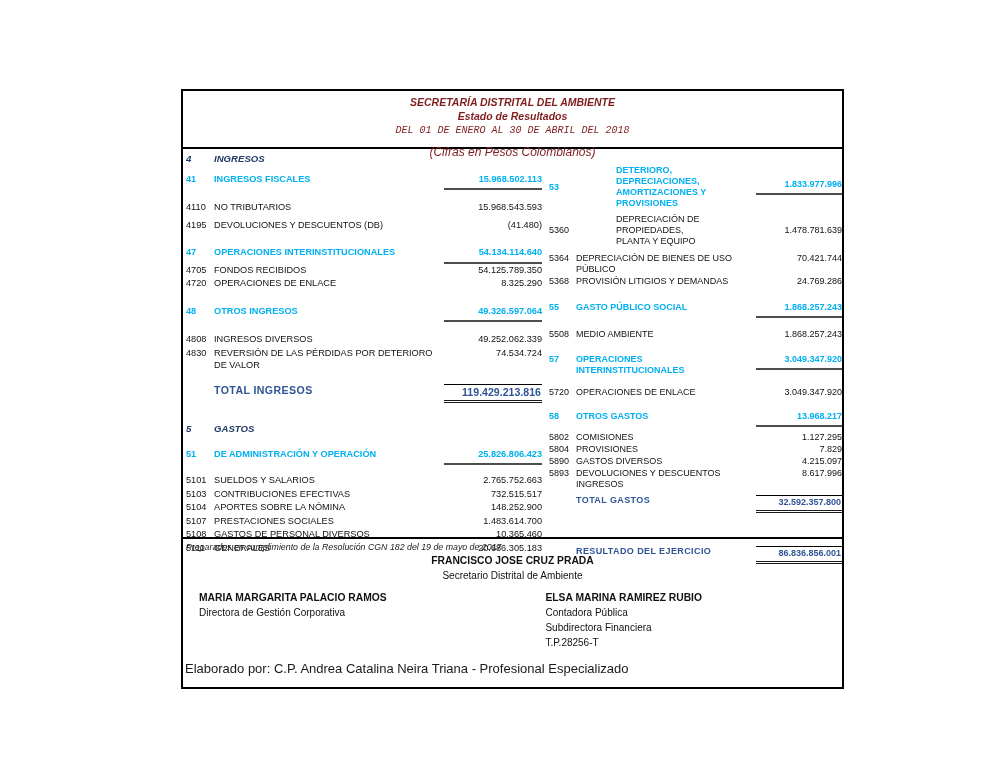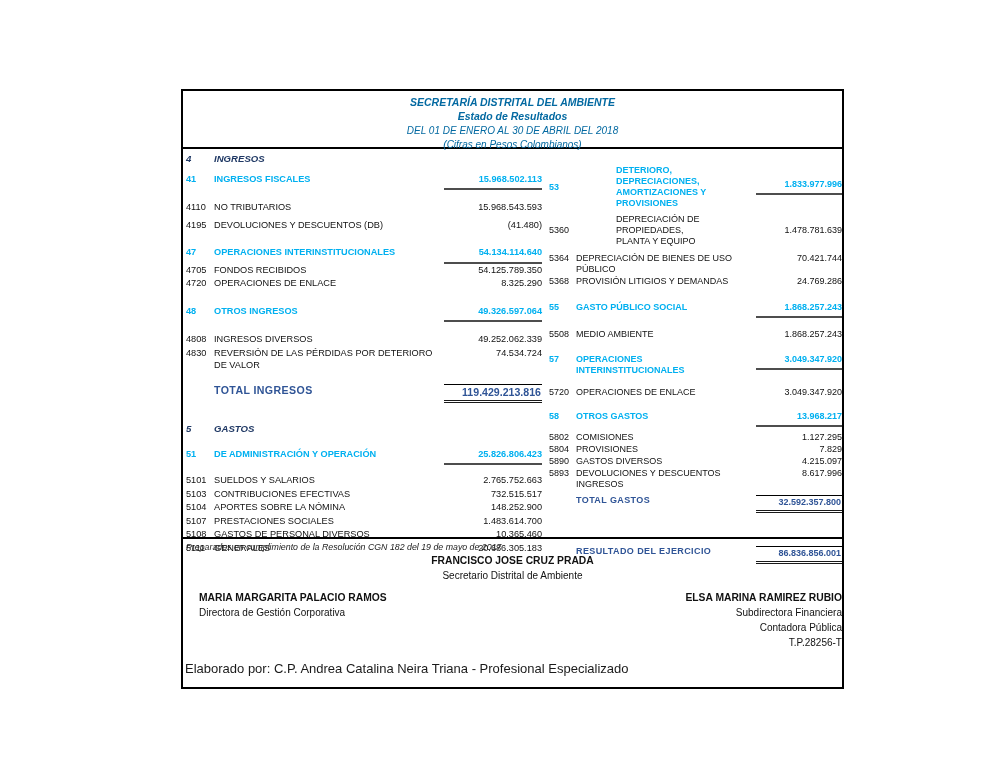--- a/index.html
+++ b/index.html
@@ -1,24 +1,24 @@
 <!DOCTYPE html>
 <html><head>
 <meta charset="utf-8">
 <style>
   * { margin:0; padding:0; box-sizing:border-box; }
   html,body { width:1000px; height:772px; background:#ffffff; font-family:"Liberation Sans",sans-serif; color:#111; }
   .doc { position:absolute; left:181px; top:89px; width:663px; height:600px; border:2px solid #000; background:#fff; }
 
   
-  .doc-header { text-align:center; color:#0369a1; font-style:italic; padding-top:5px; height:58px; border-bottom:2px solid #000; }
+  .doc-header { text-align:center; color:#7f1d1d; font-style:italic; padding-top:5px; height:58px; border-bottom:2px solid #000; }
   .h-org    { font-weight:bold; font-size:10.5px; line-height:13px; }
   .h-report { font-weight:bold; font-size:10.5px; line-height:13px; margin-top:1px; }
-  .h-period { font-size:10px; line-height:13px; margin-top:1px; }
-  .h-cifras { font-size:10px; line-height:13px; margin-top:1px; }
+  .h-period { font-size:10px; line-height:13px; margin-top:1px;font-family:Liberation Mono, monospace; }
+  .h-cifras { font-size:12px; line-height:13px; margin-top:9px; }
 
   
   .doc-body { position:relative; height:388px; }
   .col { position:absolute; top:0; }
   .col-left  { left:3px;   width:356px; }
   .col-right { left:366px; width:293px; }
 
   .row { display:flex; align-items:flex-start; font-size:9.2px; line-height:12.5px; }
   .vc  { align-items:center;gap:40px; }
   .code  { flex:none; width:28px; }
@@ -43,21 +43,21 @@
   .mt20{margin-top:20px}.mt33{margin-top:33px}
 
   
   .doc-footer { position:relative; height:152px; }
   .note { border-top:2px solid #000; font-style:italic; font-size:8.8px; padding:3px 0 0 3px; color:#1a1a1a; height:17px; }
   .sig-center { text-align:center; }
   .sig-name  { font-weight:bold; font-size:10.3px; line-height:14px; }
   .sig-title { font-size:10px; line-height:15px; }
   .sig-row { display:flex; margin-top:8px; }
   .sig-col-a { width:55%; text-align:left;padding-left:16px; }
-  .sig-col-b { width:45%; text-align:right; }
+  .sig-col-b { width:45%; text-align:left; }
   .prepared { position:absolute; left:2px; bottom:13px; font-size:13px; color:#1a1a1a; }
 </style>
 </head>
 <body>
 
 <div class="doc">
 
   <div class="doc-header">
     <div class="h-org">SECRETARÍA DISTRITAL DEL AMBIENTE</div>
     <div class="h-report">Estado de Resultados</div>
@@ -251,22 +251,22 @@
       <div class="sig-title">Secretario Distrital de Ambiente</div>
     </div>
 
     <div class="sig-row">
       <div class="sig-col-a">
         <div class="sig-name">MARIA MARGARITA PALACIO RAMOS</div>
         <div class="sig-title">Directora de Gestión Corporativa</div>
       </div>
       <div class="sig-col-b">
         <div class="sig-name">ELSA MARINA RAMIREZ RUBIO</div>
+        <div class="sig-title">Contadora Pública</div>
         <div class="sig-title">Subdirectora Financiera</div>
-        <div class="sig-title">Contadora Pública</div>
         <div class="sig-title">T.P.28256-T</div>
       </div>
     </div>
 
     <div class="prepared">Elaborado por: C.P. Andrea Catalina Neira Triana - Profesional Especializado</div>
   </div>
 
 </div>
 
 </body></html>

